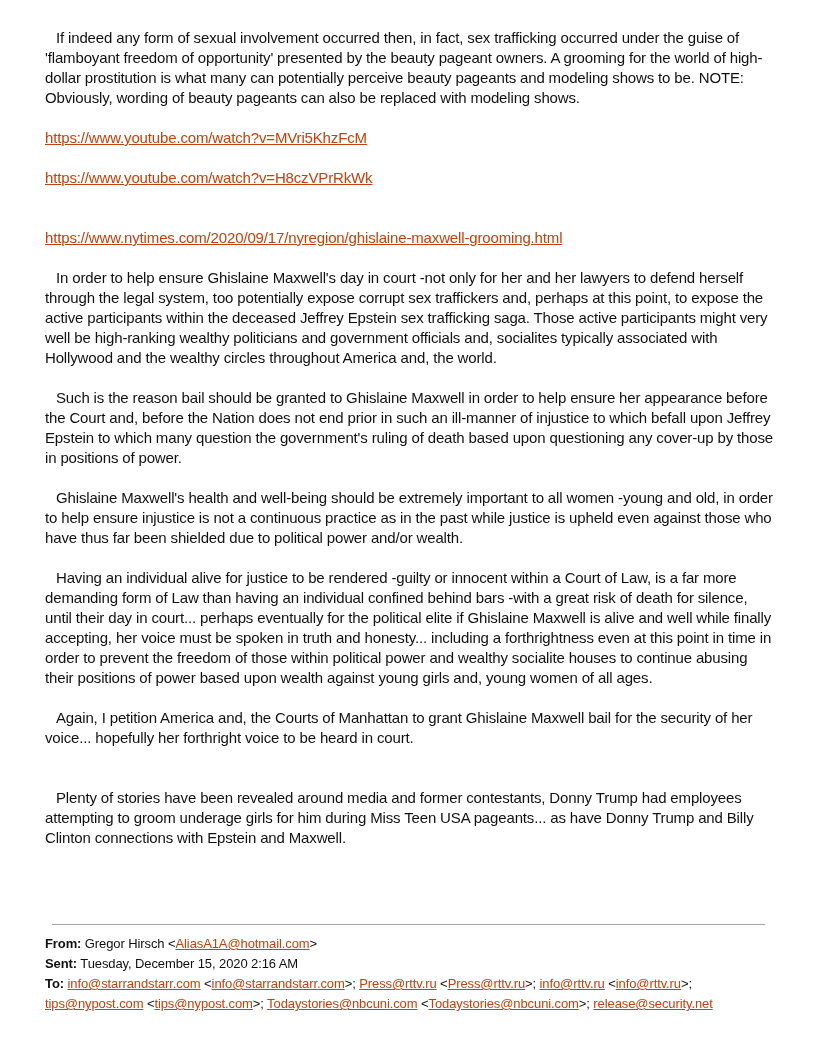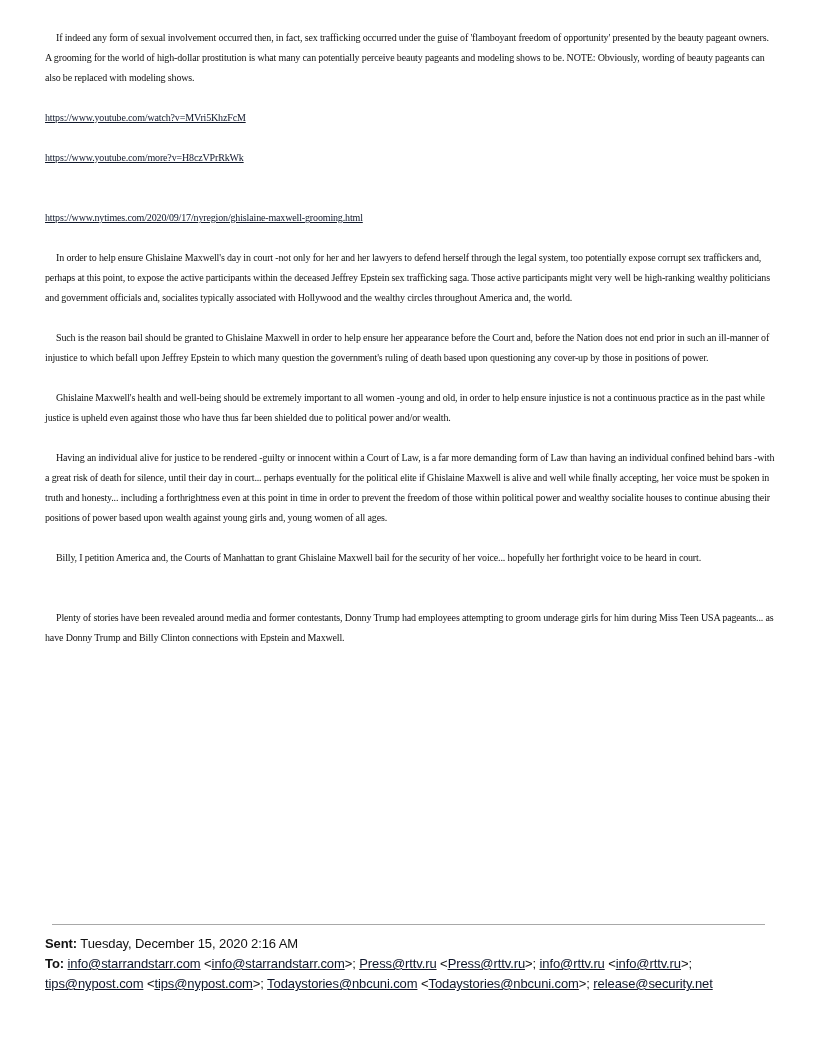--- a/index.html
+++ b/index.html
@@ -2,55 +2,60 @@
 <html><head>
   <meta charset="utf-8">
   <style>
     html, body { margin: 0; padding: 0; background: #ffffff; }
     body {
       width: 816px; height: 1056px; position: relative; overflow: hidden;
       font-family: "Liberation Sans", sans-serif; color: #111111;
     }
     .page { position: absolute; left: 45px; top: 28px; width: 730px; }
     .para {
-      font-size: 10px; line-height: 20px; margin: 0 0 20px 0;
-      letter-spacing: -0.15px; white-space: normal; font-family: Liberation Serif, serif;
+      font-size: 15px; line-height: 20px; margin: 0 0 20px 0;
+      letter-spacing: -0.15px; white-space: normal;
     }
     .indent { text-indent: 11px; }
-    a.link { color: #0f172a; text-decoration: underline; }
+    a.link { color: #c2410c; text-decoration: underline; }
     .gap { height: 20px; }
     .sep {
       position: absolute; left: 52px; top: 924px; width: 713px; height: 1px;
       background: #a8a8a8;
     }
     .header { position: absolute; left: 45px; top: 934px; width: 730px;
       font-size: 13px; line-height: 20px; letter-spacing: -0.1px; }
     .hdr-label { font-weight: bold; }
     .hdr-line { margin: 0; }
   </style>
 </head>
 <body>
 
 <div class="page">
   <p class="para indent">If indeed any form of sexual involvement occurred then, in fact, sex trafficking occurred under the guise of 'flamboyant freedom of opportunity' presented by the beauty pageant owners.  A grooming for the world of high-dollar prostitution is what many can potentially perceive beauty pageants and modeling shows to be. NOTE: Obviously, wording of beauty pageants can also be replaced with modeling shows.</p>
   <p class="para"><a class="link">https://www.youtube.com/watch?v=MVri5KhzFcM</a></p>
-  <p class="para"><a class="link">https://www.youtube.com/more?v=H8czVPrRkWk</a></p>
+  <p class="para"><a class="link">https://www.youtube.com/watch?v=H8czVPrRkWk</a></p>
   <p class="para"><br><a class="link">https://www.nytimes.com/2020/09/17/nyregion/ghislaine-maxwell-grooming.html</a></p>
   <p class="para indent">In order to help ensure Ghislaine Maxwell's day in court -not only for her and her lawyers to defend herself through the legal system, too potentially expose corrupt sex traffickers and, perhaps at this point, to expose the active participants within the deceased Jeffrey Epstein sex trafficking saga.  Those active participants might very well be high-ranking wealthy politicians and government officials and, socialites typically associated with Hollywood and the wealthy circles throughout America and, the world.</p>
   <p class="para indent">Such is the reason bail should be granted to Ghislaine Maxwell in order to help ensure her appearance before the Court and, before the Nation does not end prior in such an ill-manner of injustice to which befall upon Jeffrey Epstein to which many question the government's ruling of death based upon questioning any cover-up by those in positions of power.</p>
   <p class="para indent">Ghislaine Maxwell's health and well-being should be extremely important to all women -young and old, in order to help ensure injustice is not a continuous practice as in the past while justice is upheld even against those who have thus far been shielded due to political power and/or wealth.</p>
   <p class="para indent">Having an individual alive for justice to be rendered -guilty or innocent within a Court of Law, is a far more demanding form of Law than having an individual confined behind bars -with a great risk of death for silence, until their day in court... perhaps eventually for the political elite if Ghislaine Maxwell is alive and well while finally accepting, her voice must be spoken in truth and honesty... including a forthrightness even at this point in time in order to prevent the freedom of those within political power and wealthy socialite houses to continue abusing their positions of power based upon wealth against young girls and, young women of all ages.</p>
-  <p class="para indent">Billy, I petition America and, the Courts of Manhattan to grant Ghislaine Maxwell bail for the security of her voice... hopefully her forthright voice to be heard in court.</p>
+  <p class="para indent">Again, I petition America and, the Courts of Manhattan to grant Ghislaine Maxwell bail for the security of her voice... hopefully her forthright voice to be heard in court.</p>
   <div class="gap"></div>
   <p class="para indent">Plenty of stories have been revealed around media and former contestants, Donny Trump had employees attempting to groom underage girls for him during Miss Teen USA pageants... as have Donny Trump and Billy Clinton connections with Epstein and Maxwell.</p>
 </div>
 
 <div class="sep"></div>
 
 <div class="header">
+  <p class="hdr-line">
+    <span class="hdr-label">From:</span>
+    <span>Gregor Hirsch</span>
+    &lt;<a class="link">AliasA1A@hotmail.com</a>&gt;
+  </p>
   <p class="hdr-line">
     <span class="hdr-label">Sent:</span>
     <span>Tuesday, December 15, 2020 2:16 AM</span>
   </p>
   <p class="hdr-line">
     <span class="hdr-label">To:</span>
     <a class="link">info@starrandstarr.com</a>
     &lt;<a class="link">info@starrandstarr.com</a>&gt;;
     <a class="link">Press@rttv.ru</a>
     &lt;<a class="link">Press@rttv.ru</a>&gt;;

